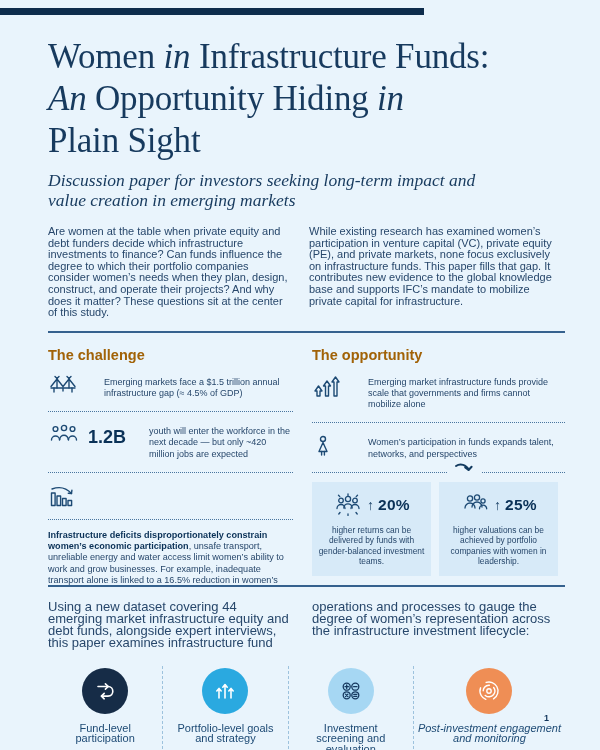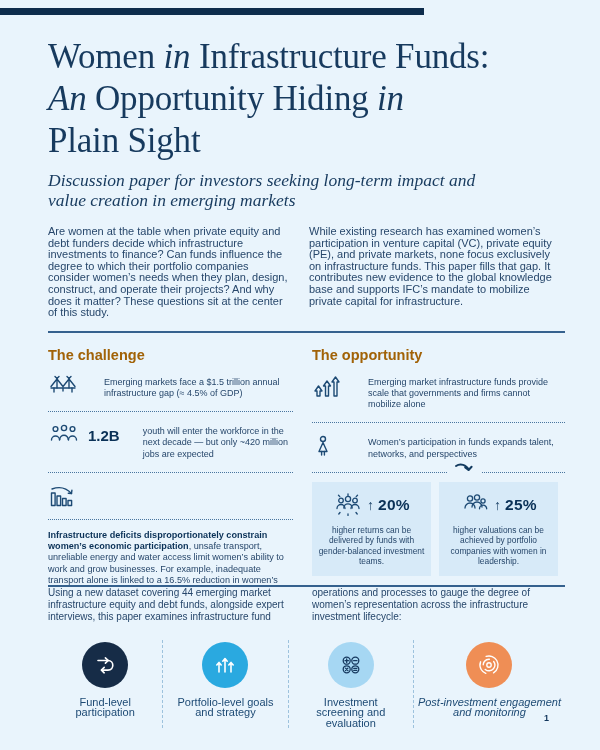--- a/index.html
+++ b/index.html
@@ -32,36 +32,36 @@
 
   .intro { margin-top:16px; font-size:11px; line-height:11.6px;gap:16px; }
   .rule { height:2px; background:#35618e; margin-top:12px; }
 
   .sections { height:252px; overflow:hidden; }
   .sec-h { margin-top:14px; font-size:14.5px; font-weight:bold; color:#a16207; }
 
   .item { display:flex; align-items:flex-start; margin:12px 0; }
   .ictr { width:40px; flex:none; padding-left:2px; color:#1d4a74; }
   .itext { font-size:9px; line-height:11.2px; padding-top:2px;margin-left:16px; }
-  .stat-b { font-weight:bold; font-size:15px; color:#0a3157; margin-right:7px; padding-top:3px; flex:none; }
+  .stat-b { font-weight:bold; font-size:18px; color:#0a3157; margin-right:7px; padding-top:3px; flex:none; }
   .dotsep { border-top:1px dotted #49759f; }
   .emph { margin-top:10px; font-size:9.1px; line-height:11.3px; }
   .emph b { color:#0a3157; }
 
   .arrowwrap { position:relative; }
   .curve-arrow { position:absolute; right:84px; top:-13px; background:#e9f4fc; padding:0 5px; color:#123a5f; }
 
   .statboxes { display:flex; gap:8px; margin-top:9px; }
   .statbox { width:119px; background:#d7eaf8; padding:11px 6px 10px; text-align:center; color:#1d4a74; }
   .statline { display:flex; align-items:center; justify-content:center; gap:4px; }
   .statline .uparr { font-size:14px; font-weight:bold; color:#123a5f; }
   .statline .pct { font-size:15.5px; font-weight:bold; color:#0a3157; letter-spacing:0.3px; }
   .statcap { margin-top:8px; font-size:8.4px; line-height:10.4px; color:#27476b; }
 
-  .dataset { margin-top:0; font-size:10px; line-height:12px; }
+  .dataset { margin-top:14px; font-size:13px; line-height:12px; }
 
   .steps { display:flex; margin-top:17px; }
   .step { display:flex; flex-direction:column; align-items:center; padding-top:2px; }
   .step.s1 { width:116px; } .step.s2 { width:126px; } .step.s3 { width:126px; } .step.s4 { width:152px; }
   .step:not(:last-child) { border-right:1px dashed #9dc2dd; }
   .circle { width:46px; height:46px; border-radius:50%; display:flex; align-items:center; justify-content:center; }
   .c-navy { background:#162c47; } .c-blue { background:#2aa9e0; }
   .c-light { background:#a6d7f3; } .c-orange { background:#ef8e55; }
   .steplabel { margin-top:9px; font-size:11px; line-height:10.4px; text-align:center; color:#1d4a74; }
   .s1 .steplabel { width:72px; } .s2 .steplabel { width:96px; }

